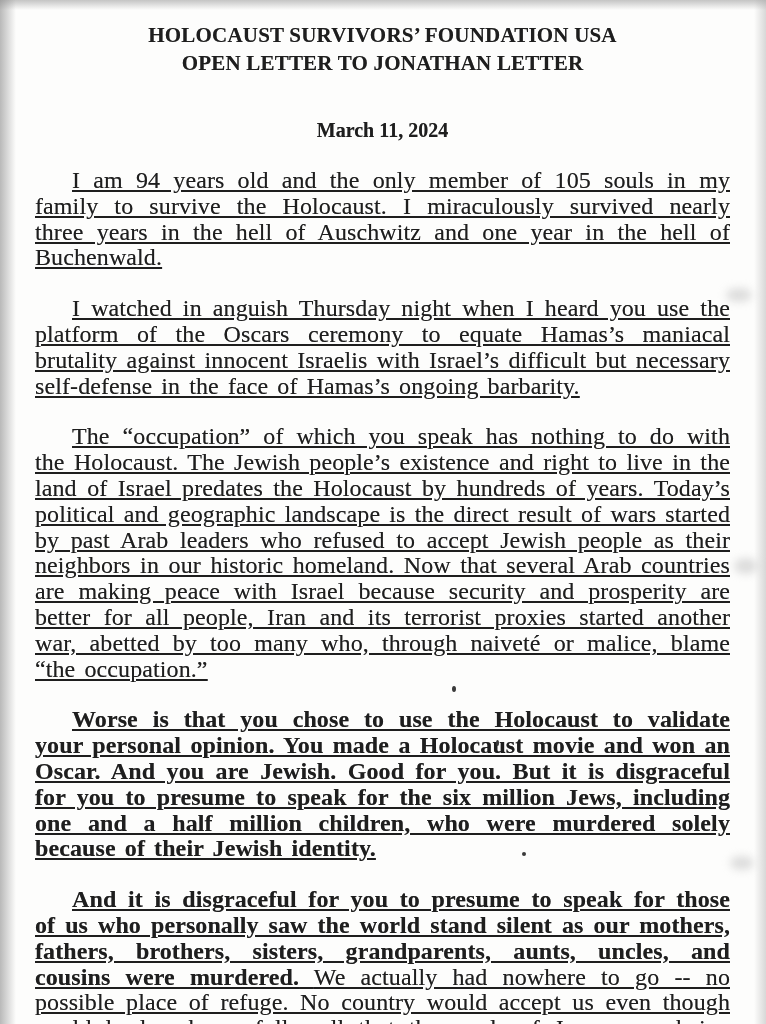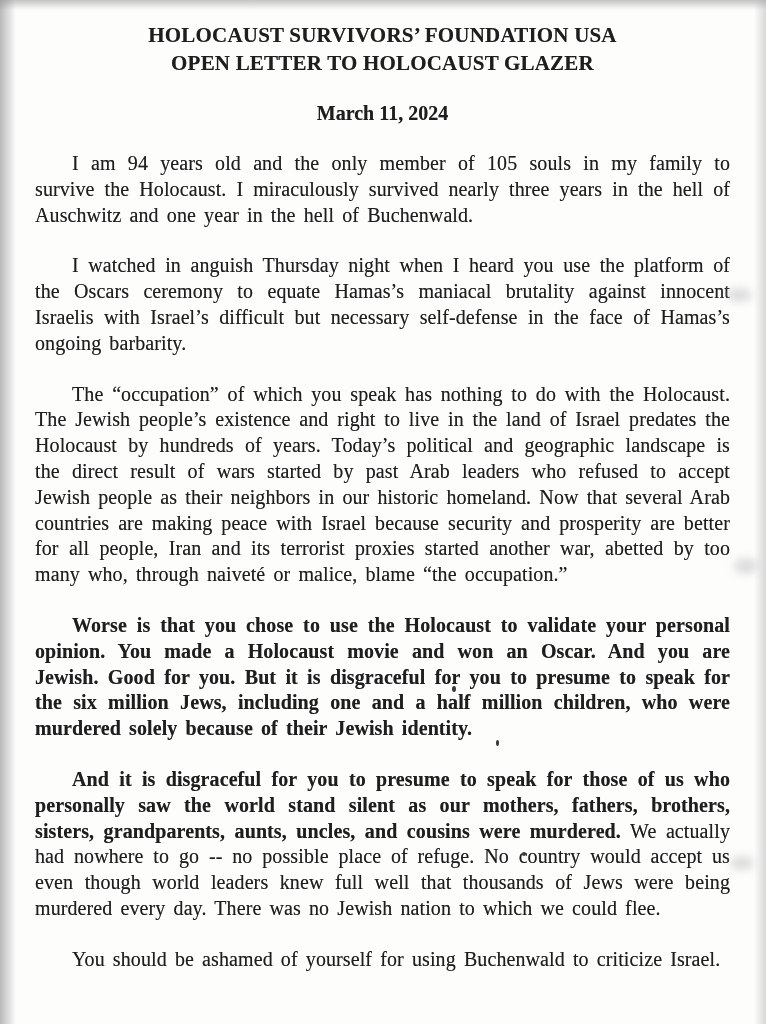--- a/index.html
+++ b/index.html
@@ -34,30 +34,31 @@
     font-weight: bold;
     font-size: 21px;
     line-height: 28px;
     letter-spacing: 0.2px;
   }
   .date-line {
     text-align: center;
     font-weight: bold;
     font-size: 20px;
     line-height: 26px;
-    margin-top: 23px;
+    margin-top: 40px;
   }
   p.body-para {
     margin: 25px 0 0 0;
-    font-size: 20px;
+    font-size: 24px;
     line-height: 25.8px;
     text-align: justify;
     text-indent: 37px;
     word-spacing: 3px;
     letter-spacing: 0.1px;
+    text-decoration: underline;
   }
   p.body-para .b { font-weight: bold; }
   
   .speck {
     position: absolute;
     background: #3a3a3a;
     border-radius: 50%;
     filter: blur(0.4px);
   }
   .smudge {
@@ -73,21 +74,21 @@
 
 <div class="page">
 
   <div class="edge edge-top"></div>
   <div class="edge edge-left"></div>
   <div class="edge edge-right"></div>
 
   <div class="content">
 
     <div class="title-line">HOLOCAUST SURVIVORS’ FOUNDATION USA</div>
-    <div class="title-line">OPEN LETTER TO HOLOCAUST GLAZER</div>
+    <div class="title-line">OPEN LETTER TO JONATHAN LETTER</div>
 
     <div class="date-line">March 11, 2024</div>
 
     <p class="body-para"><span>I am 94 years old and the only member of 105 souls in my family to survive the Holocaust.  I miraculously survived nearly three years in the hell of Auschwitz and one year in the hell of Buchenwald.</span></p>
 
     <p class="body-para"><span>I watched in anguish Thursday night when I heard you use the platform of the Oscars ceremony to equate Hamas’s maniacal brutality against innocent Israelis with Israel’s difficult but necessary self-defense in the face of Hamas’s ongoing barbarity.</span></p>
 
 
     <p class="body-para"><span>The “occupation” of which you speak has nothing to do with the Holocaust.  The Jewish people’s existence and right to live in the land of Israel predates the Holocaust by hundreds of years.  Today’s political and geographic landscape is the direct result of wars started by past Arab leaders who refused to accept Jewish people as their neighbors in our historic homeland.  Now that several Arab countries are making peace with Israel because security and prosperity are better for all people, Iran and its terrorist proxies started another war, abetted by too many who, through naiveté or malice, blame “the occupation.”</span></p>
 

